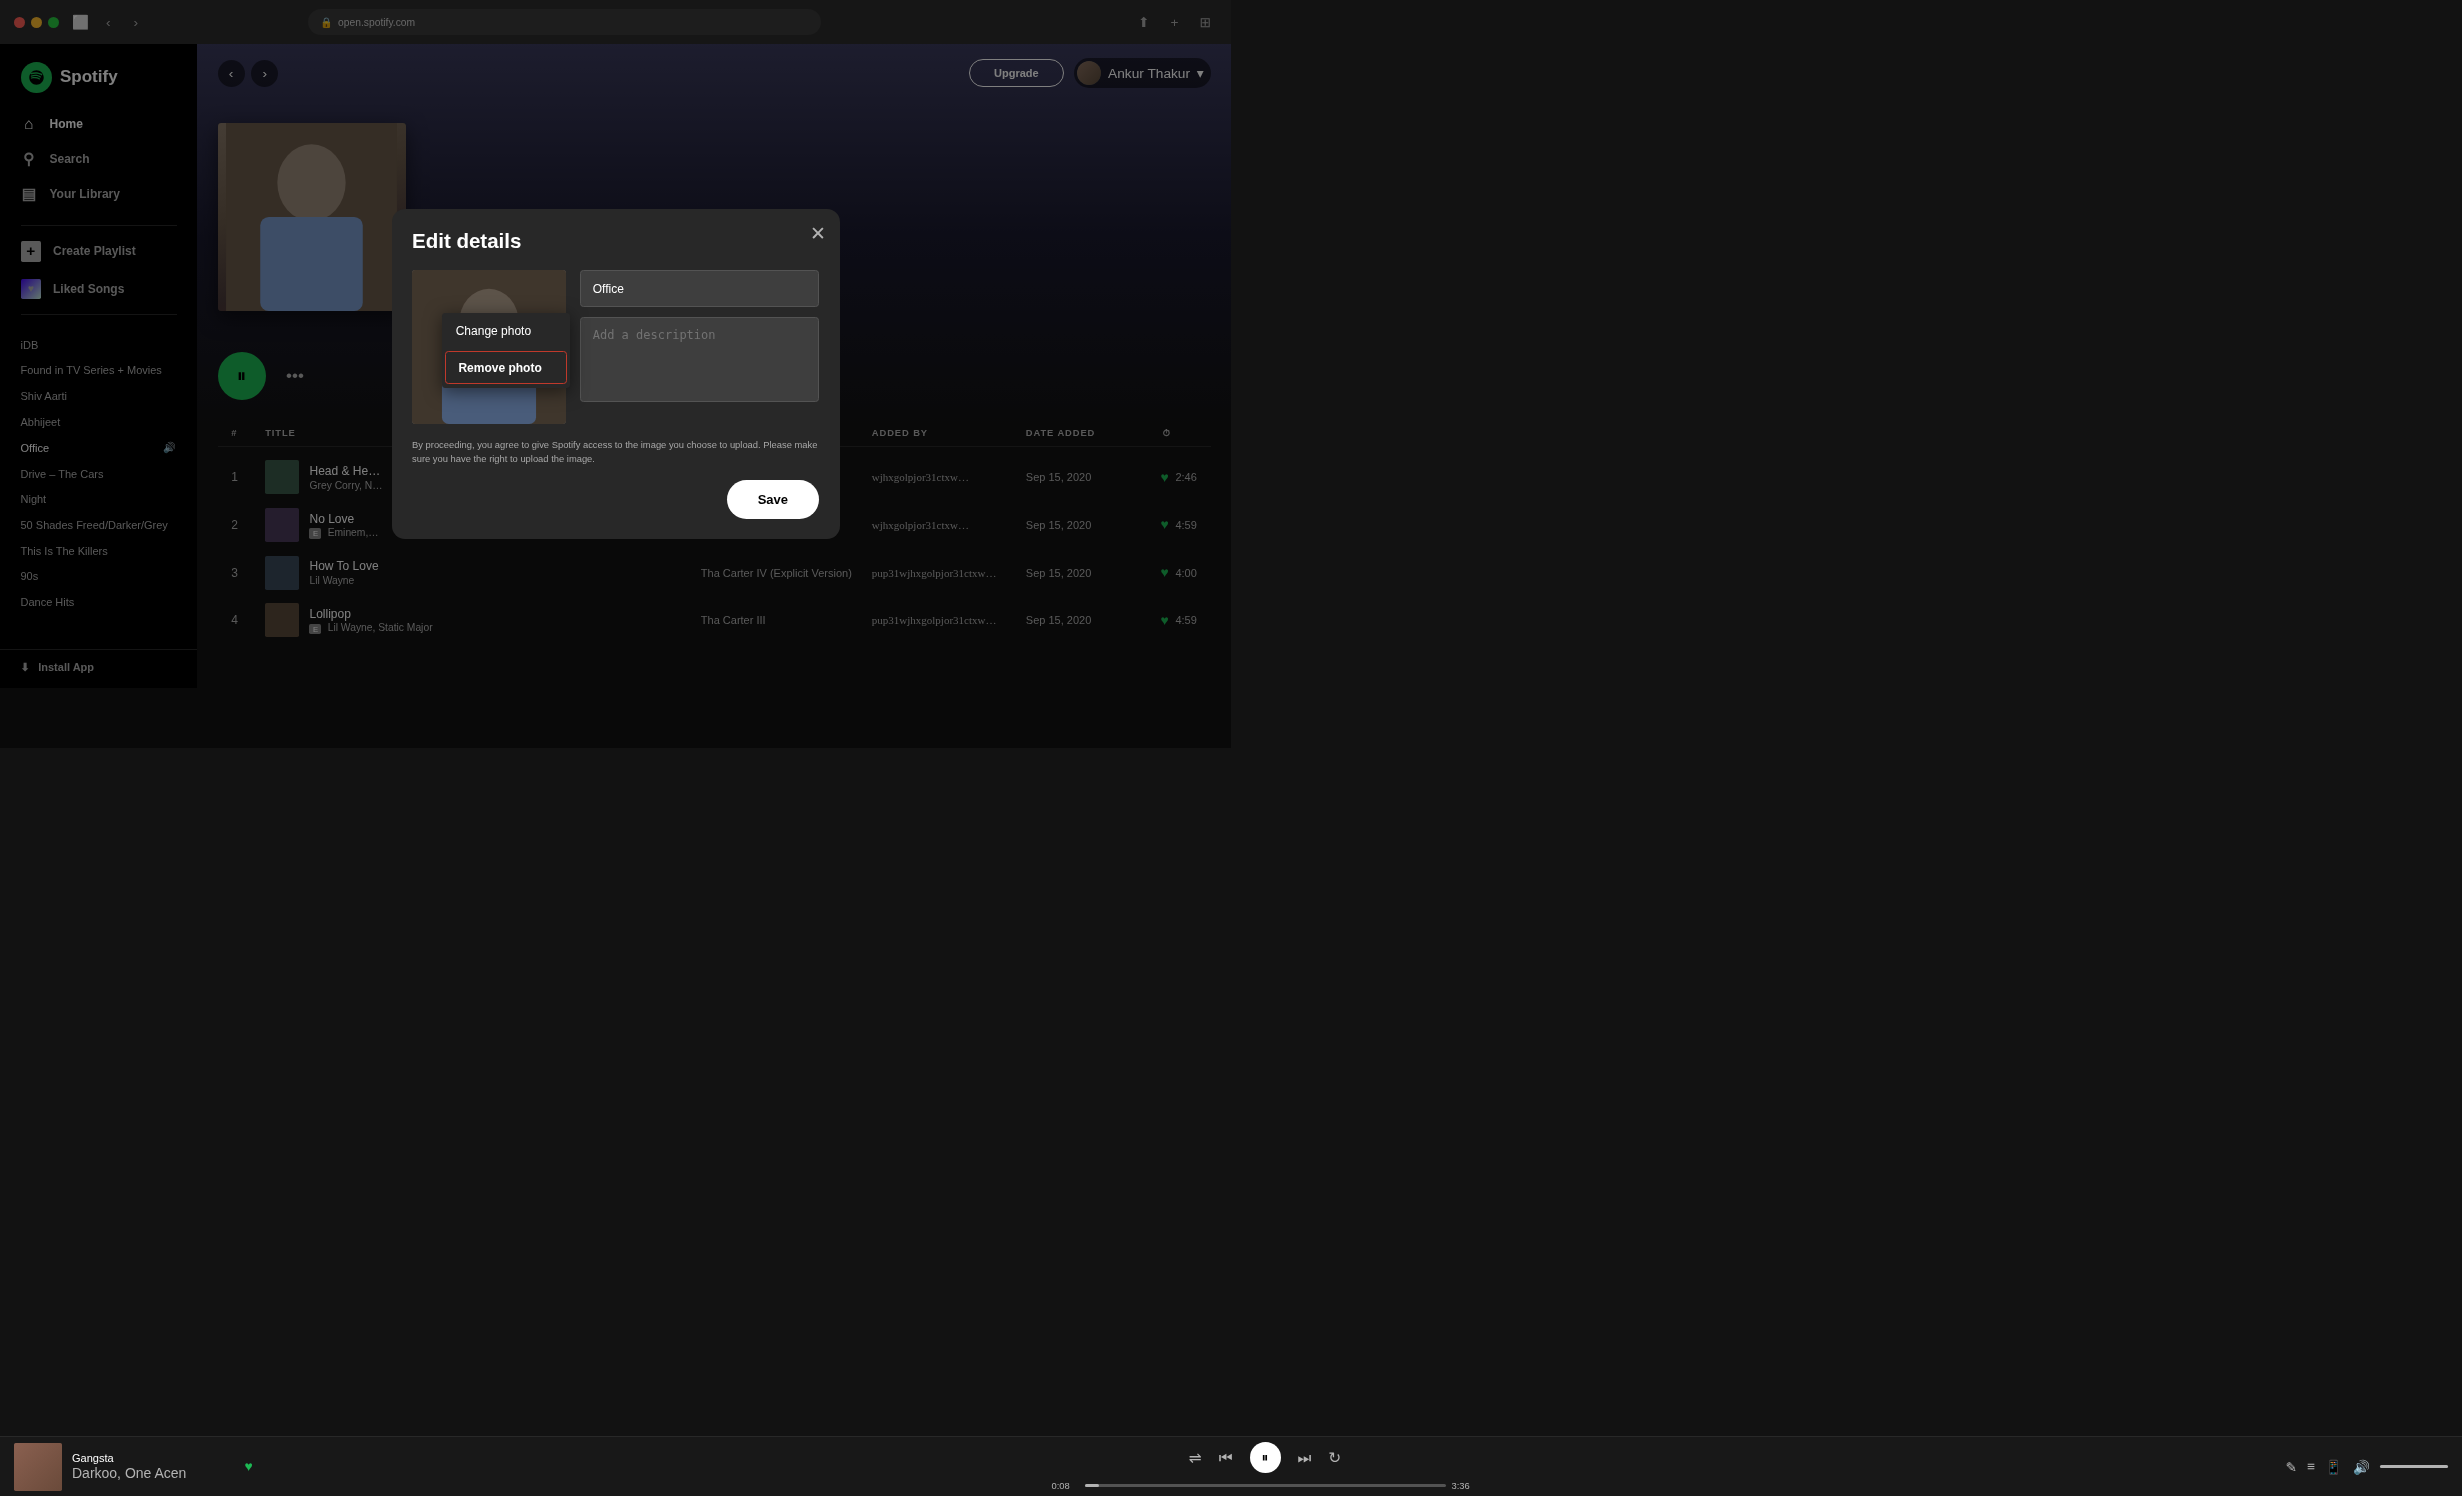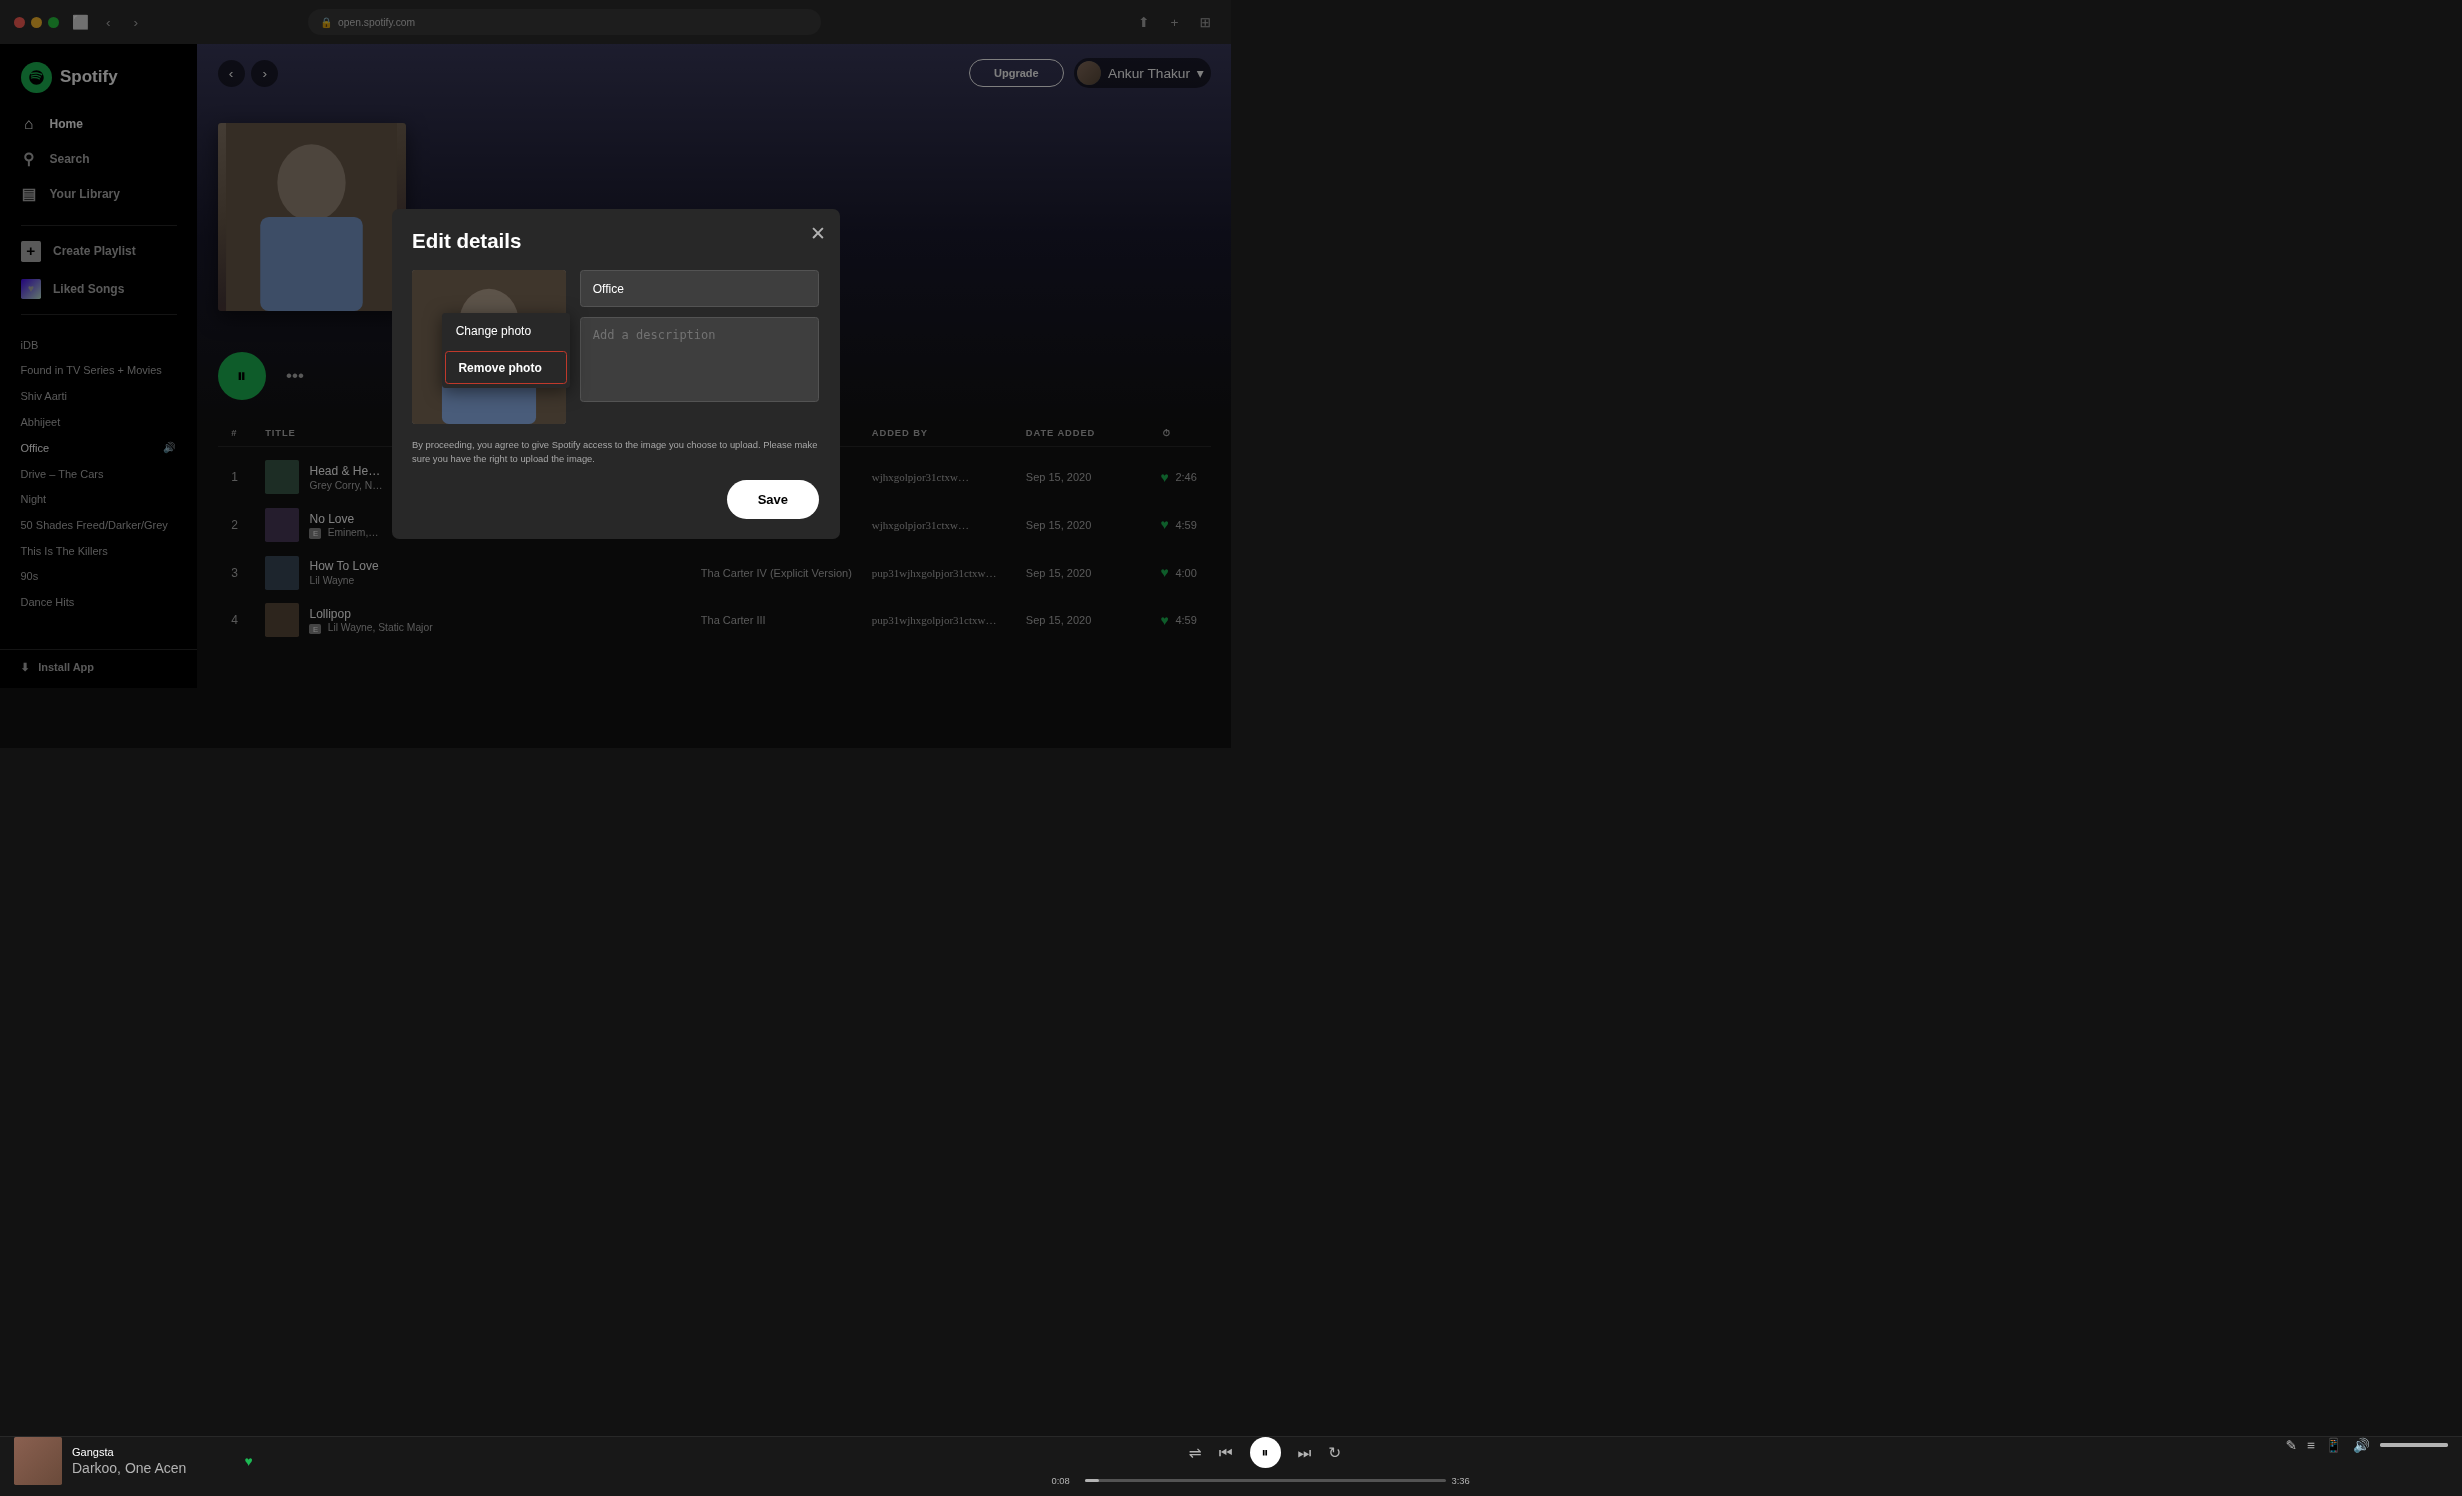--- a/index.html
+++ b/index.html
@@ -419,21 +419,21 @@
     
     .player-bar {
       position: fixed;
       bottom: 0;
       left: 0;
       right: 0;
       height: 60px;
       background: #181818;
       border-top: 0.9px solid #282828;
       display: flex;
-      align-items: flex-start;
+      align-items: center;
       padding: 0 13.7px;
       z-index: 200;
     }
     .player-track {
       display: flex;
       align-items: center;
       gap: 10.3px;
       width: 239px;
     }
     .player-thumb {
@@ -554,21 +554,21 @@
       right: 0;
       bottom: 0;
       background: rgba(0,0,0,0.5);
       display: flex;
       align-items: center;
       justify-content: center;
       z-index: 300;
     }
     .modal {
       background: #282828;
-      border-radius: 7px;
+      border-radius: 13px;
       width: 448px;
       padding: 20.5px;
       position: relative;
     }
     .modal-title {
       font-size: 20.5px;
       font-weight: 700;
       color: #fff;
       margin-bottom: 17px;
     }

